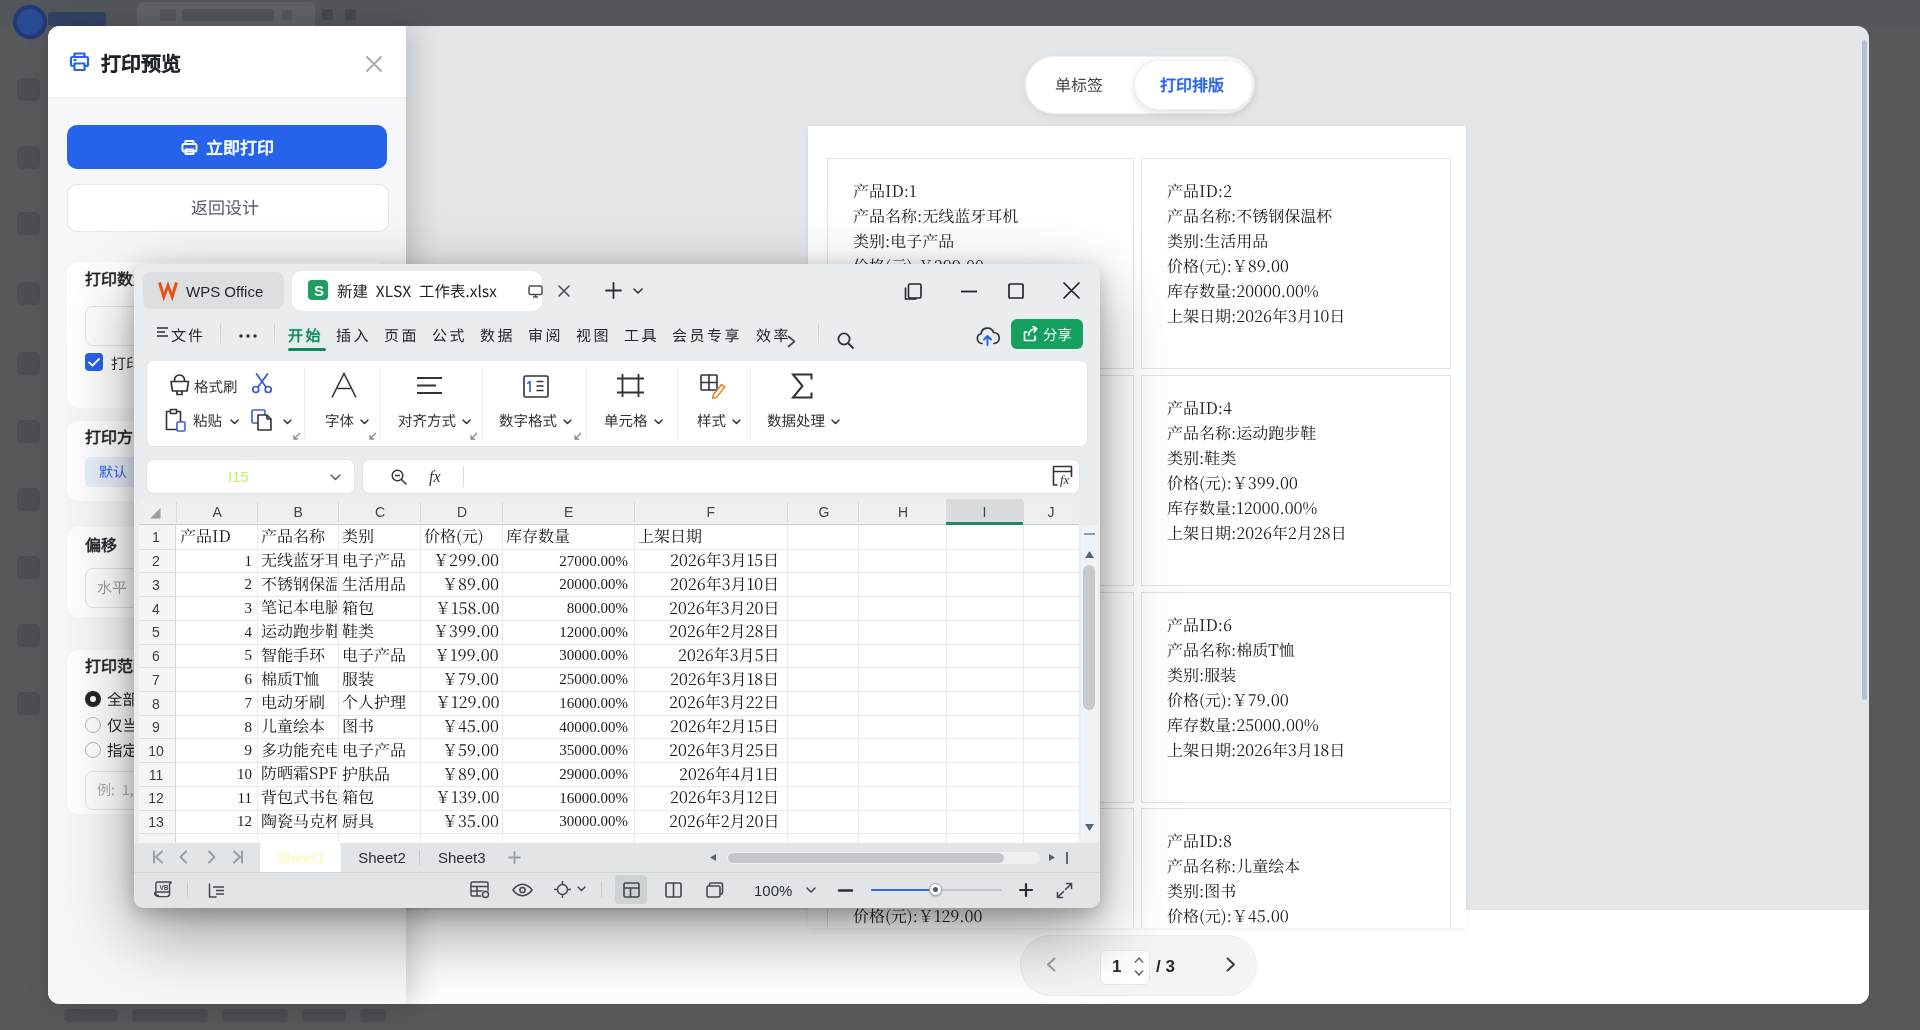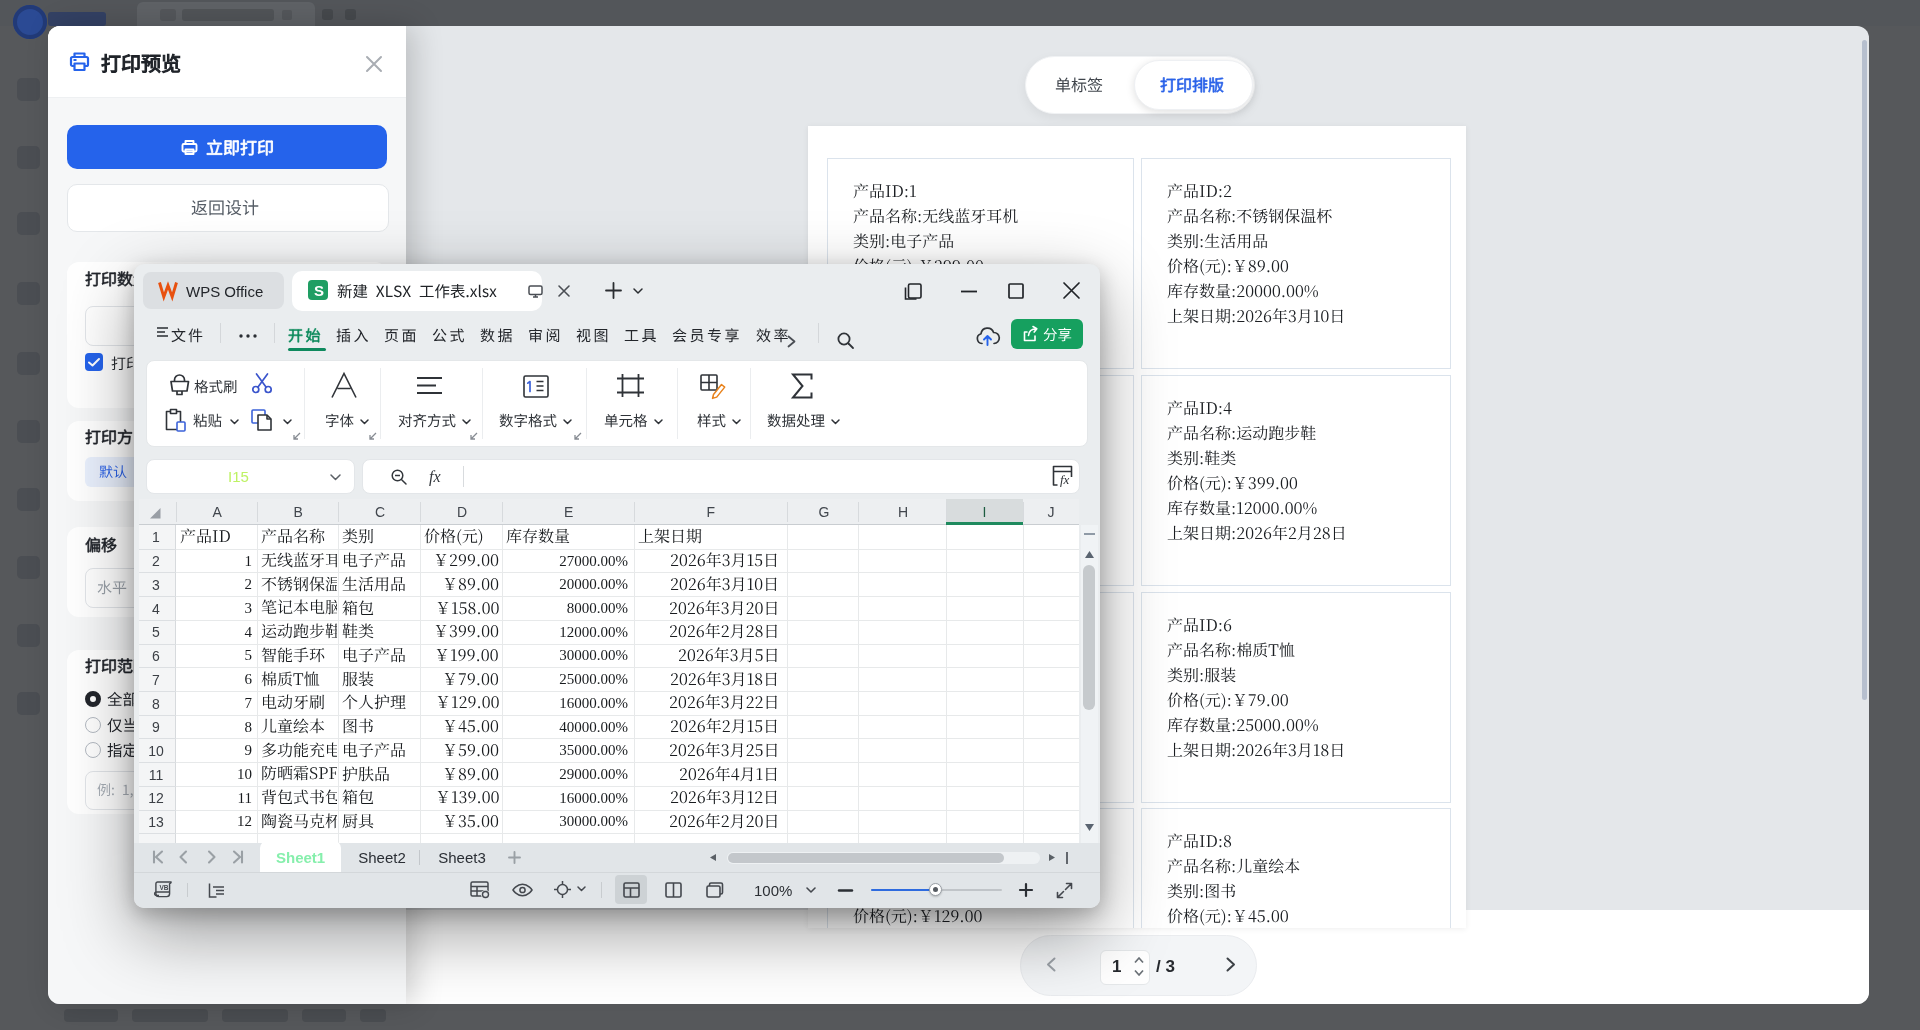--- a/index.html
+++ b/index.html
@@ -2053,24 +2053,24 @@
 <svg style="position:absolute;left:179px;top:850px;overflow:visible" width="8" height="14" viewBox="0 0 8 14">
     <path d="M7 1.5 1.5 7 7 12.5" fill="none" stroke="#9aa0a5" stroke-width="2.1" stroke-linecap="round" stroke-linejoin="round"></path>
   </svg>
 <svg style="position:absolute;left:208px;top:850px;overflow:visible" width="8" height="14" viewBox="0 0 8 14">
     <path d="M1 1.5 6.5 7 1 12.5" fill="none" stroke="#9aa0a5" stroke-width="2.1" stroke-linecap="round" stroke-linejoin="round"></path>
   </svg>
 <svg style="position:absolute;left:233px;top:850px;overflow:visible" width="11" height="14" viewBox="0 0 11 14">
     <path d="M9 1.5v11M1 1.5l6 5.5-6 5.5" fill="none" stroke="#9aa0a5" stroke-width="2.1" stroke-linecap="round" stroke-linejoin="round"></path>
   </svg>
 <div style="position:absolute;left:260px;top:841px;width:81px;height:31px;background:#fff;border-radius:7px 7px 0 0"></div>
-<div style="position:absolute;left:276px;top:850.3px;font:700 15px 'Liberation Sans',sans-serif;line-height:1;color:#86efac;white-space:pre;width:48px;text-align:right">Sheet1</div>
+<div style="position:absolute;left:276px;top:850.3px;font:700 15px 'Liberation Sans',sans-serif;line-height:1;color:#fef9c3;white-space:pre;width:48px;text-align:right">Sheet1</div>
 <div style="position:absolute;left:358px;top:850.3px;font:400 15px 'Liberation Sans',sans-serif;line-height:1;color:#2a2e34;white-space:pre;width:48px;text-align:center">Sheet2</div>
 <div style="position:absolute;left:419px;top:850px;width:1px;height:15px;background:#c3c7cb"></div>
-<div style="position:absolute;left:438px;top:850.3px;font:400 15px 'Liberation Sans',sans-serif;line-height:1;color:#2a2e34;white-space:pre;width:48px;text-align:center">Sheet3</div>
+<div style="position:absolute;left:438px;top:850.3px;font:400 15px 'Liberation Sans',sans-serif;line-height:1;color:#2a2e34;white-space:pre;width:48px;text-align:left">Sheet3</div>
 <svg style="position:absolute;left:508px;top:851px;overflow:visible" width="13" height="13" viewBox="0 0 13 13">
     <path d="M6.5 1v11M1 6.5h11" stroke="#9aa0a5" stroke-width="1.9" stroke-linecap="round"></path>
   </svg>
 <svg style="position:absolute;left:709px;top:853px;overflow:visible" width="8" height="9" viewBox="0 0 8 9">
     <path d="M7 8 1 4.5 7 1z" fill="#5a6066"></path>
   </svg>
 <div style="position:absolute;left:727px;top:852px;width:313px;height:12px;background:#eef1f3;border-radius:6px"></div>
 <div style="position:absolute;left:728px;top:853px;width:276px;height:10px;background:#c3c7cb;border-radius:5px"></div>
 <svg style="position:absolute;left:1048px;top:853px;overflow:visible" width="8" height="9" viewBox="0 0 8 9">
     <path d="M1 1l6 3.5L1 8z" fill="#5a6066"></path>

